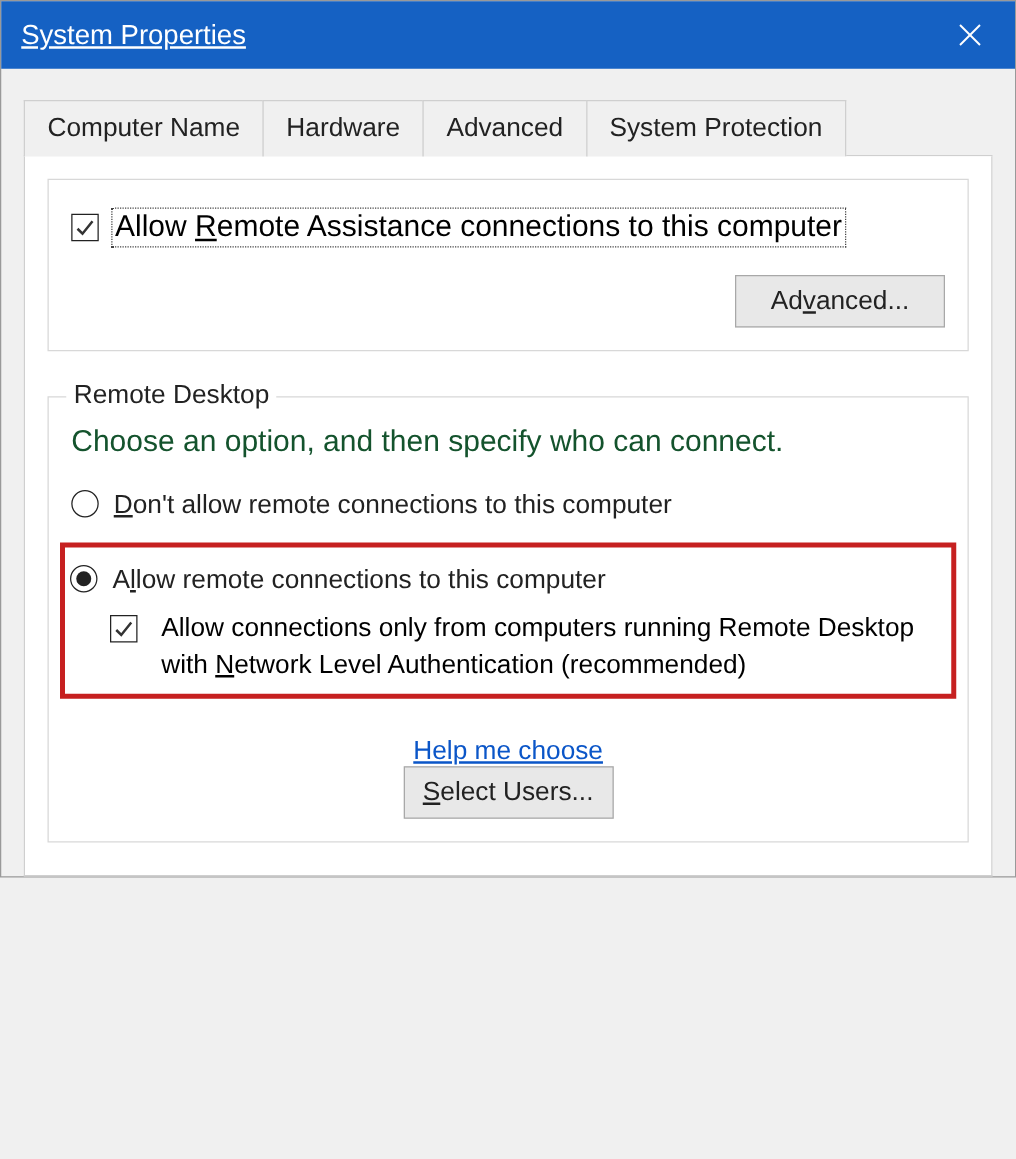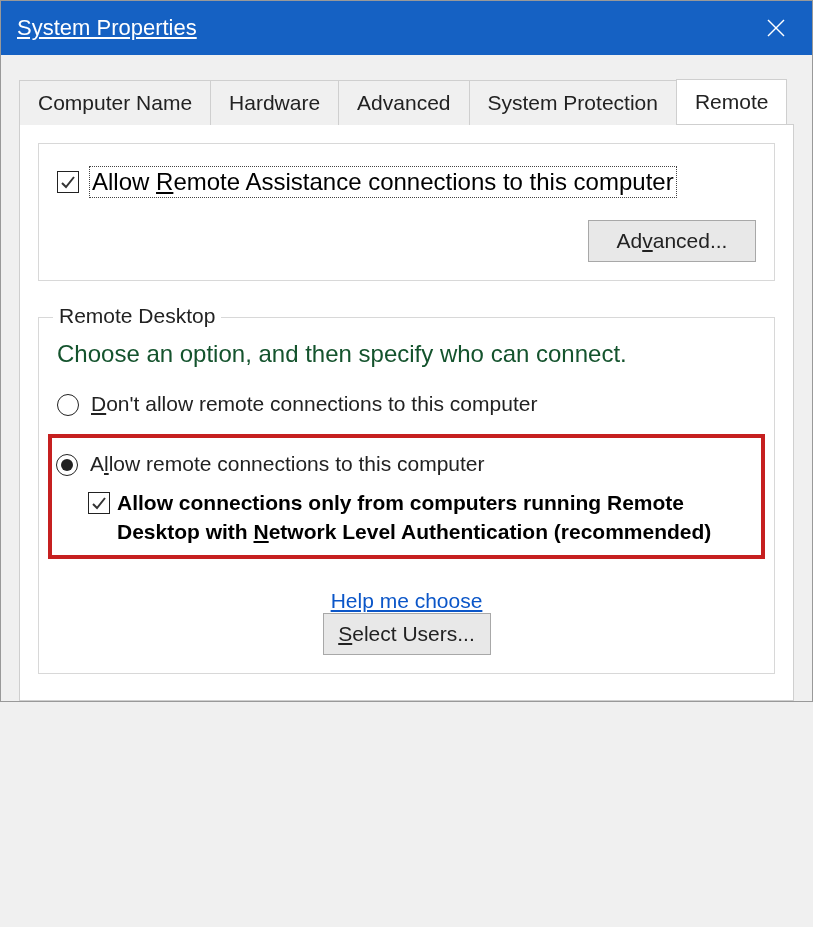--- a/index.html
+++ b/index.html
@@ -107,21 +107,21 @@
     }
     .btn.default { border: 2px solid #1b63c4; }
     .btn.disabled { color: #9b9b9b; cursor: default; }
     .group-inner-text {
       font-size: 24px;
       color: #14532d;
       margin-bottom: 24px;
     }
     .radio-row {
       display:flex;
-      align-items:flex-end;
+      align-items:flex-start;
       gap: 12px;
       font-size: 21px;
       color: #222;
       margin-bottom: 18px;
     }
     .radio {
       flex-shrink: 0;
       width: 22px;
       height: 22px;
       border: 1.8px solid #222;
@@ -139,26 +139,25 @@
     }
     .highlight-box {
       border: 4px solid #c62020;
       padding: 14px 10px 8px 4px;
       margin-left: -9px;
       margin-right: -9px;
       margin-bottom: 14px;
     }
     .sub-check {
       display:flex;
-      gap:7px;
+      gap:19px;
       margin-left: 32px;
       margin-top: 8px;
       font-size: 21px;
       line-height: 1.4;
-      font-weight: bold;
     }
     .bottom-link-row {
       display: flex;
       justify-content: space-between;
       align-items: center;
       margin-top: 30px;
       flex-direction: column;
     }
     .dialog-buttons {
       display: flex;
@@ -182,21 +181,20 @@
       </svg>
     </div>
   </div>
 
   <div class="client">
     <div class="tabs">
       <div class="tab">Computer Name</div>
       <div class="tab">Hardware</div>
       <div class="tab">Advanced</div>
       <div class="tab">System Protection</div>
-      <div class="tab active">Remote</div>
     </div>
 
     <div class="tab-body">
 
       <div class="groupbox">
 
         <div class="check-row">
           <span class="checkbox">
             <svg width="16" height="16" viewBox="0 0 16 16">
               <polyline points="2,9 6,13 14,3" fill="none" stroke="#333" stroke-width="2"></polyline>

